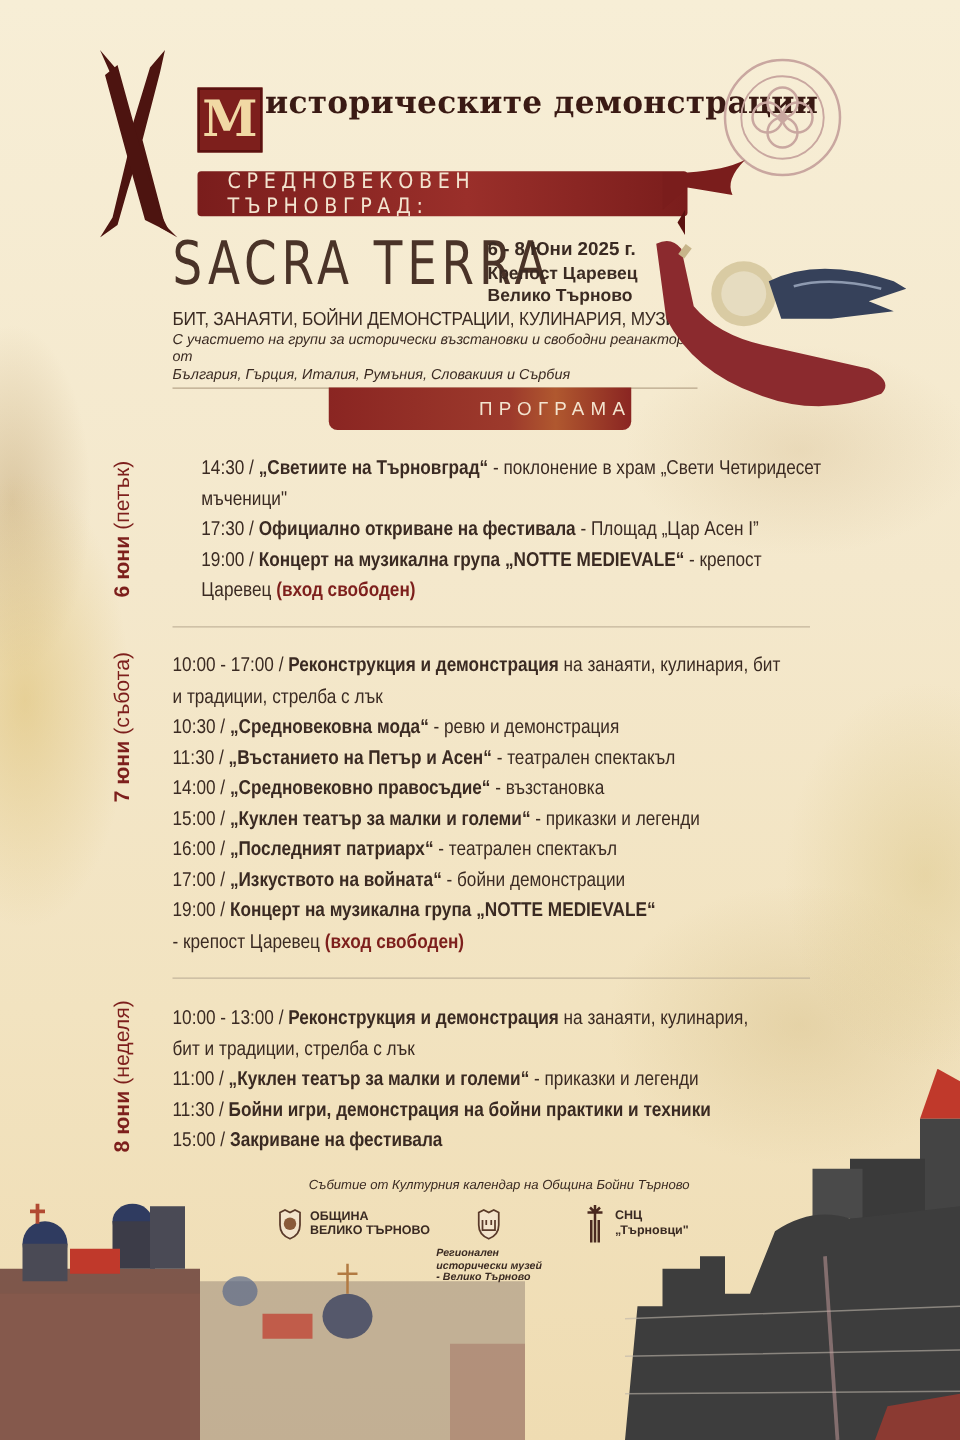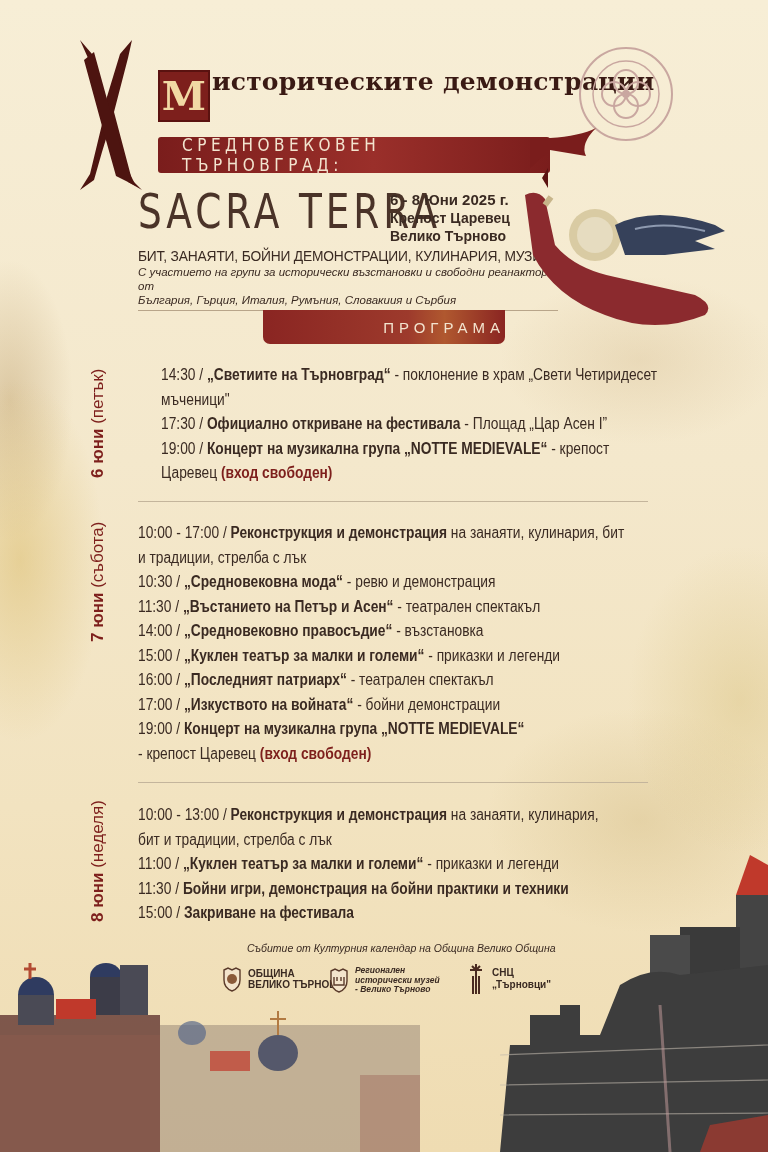--- a/index.html
+++ b/index.html
@@ -244,34 +244,34 @@
   <polygon points="250,0 236,40 268,40 268,10" fill="#c0392b"></polygon>
   <rect x="236" y="40" width="32" height="80" fill="#444"></rect>
   <rect x="180" y="72" width="60" height="50" fill="#3a3a3a"></rect>
   <rect x="150" y="80" width="40" height="40" fill="#4a4a4a"></rect>
   <path d="M120 130 Q150 110 180 120 L268 110 L268 297 L0 297 L10 190 L30 190 L30 160 L60 160 L60 150 L80 150 L80 180 L100 180 Z" fill="#3d3d3d"></path>
   <path d="M0 200 L268 190 M0 230 L268 225 M0 260 L268 258" stroke="#bdb5aa" stroke-width="1.2" opacity="0.6"></path>
   <path d="M160 150 L170 297" stroke="#c9a0a0" stroke-width="3" opacity="0.5"></path>
   <polygon points="210,270 268,260 268,297 200,297" fill="#c0392b" opacity="0.6"></polygon>
 </svg>
 
-<div class="footer-note">Събитие от Културния календар на Община Велико Община</div>
+<div class="footer-note">Събитие от Културния календар на Община Бойни Търново</div>
 
 <div class="logo" style="left:222px; top:966px;">
   <svg class="crest" viewBox="0 0 20 26">
     <path d="M2 4 L6 2 L10 4 L14 2 L18 4 L18 14 Q18 22 10 25 Q2 22 2 14 Z" fill="#f3e4cc" stroke="#5a3a2a" stroke-width="1.4"></path>
     <circle cx="10" cy="13" r="5" fill="#8a5a3a"></circle>
   </svg>
   <div class="ltxt">
     <div>ОБЩИНА</div>
     <div>ВЕЛИКО ТЪРНОВО</div>
   </div>
 </div>
 
-<div class="logo" style="left:329px; top:966px;">
+<div class="logo" style="left:349px; top:966px;flex-direction:column;">
   <svg class="crest" viewBox="0 0 20 26">
     <path d="M2 4 L6 2 L10 4 L14 2 L18 4 L18 14 Q18 22 10 25 Q2 22 2 14 Z" fill="#f3e4cc" stroke="#5a3a2a" stroke-width="1.4"></path>
     <path d="M5 10 L5 18 L15 18 L15 10 M8 10 L8 14 M12 10 L12 14" stroke="#5a3a2a" stroke-width="1.4" fill="none"></path>
   </svg>
   <div class="ltxt it" style="font-size:8.5px; line-height:9.5px;">
     <div>Регионален</div>
     <div>исторически музей</div>
     <div>- Велико Търново</div>
   </div>
 </div>

